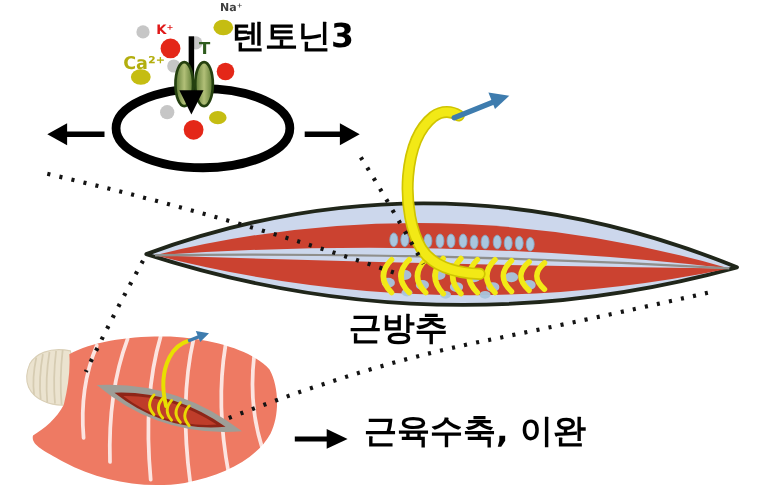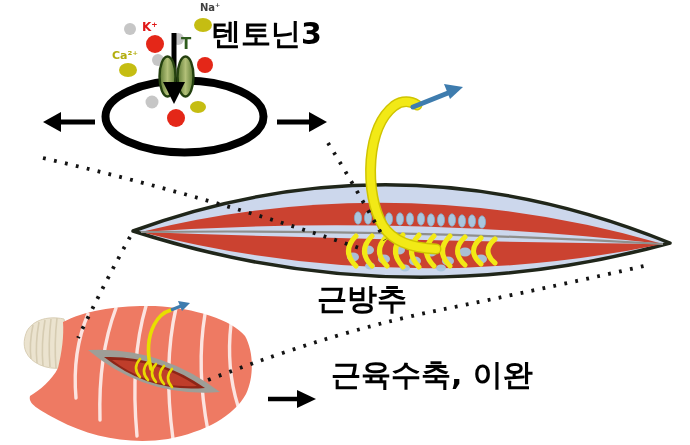--- a/index.html
+++ b/index.html
@@ -156,19 +156,19 @@
   </g>
 
   <g>
     <path d="M268,399 L299,399" stroke="#000" stroke-width="4.5"></path>
     <polygon points="297,390 297,408 316,399" fill="#000"></polygon>
   </g>
 </svg>
 
   <div class="lbl lbl-big" style="left:211px;top:19px;">텐토닌3</div>
   <div class="lbl lbl-big" style="left:302px;top:284px;margin-left:15px;">근방추</div>
-  <div class="lbl lbl-big" style="left:331px;top:360px;text-align:center;">근육수축, 이완</div>
+  <div class="lbl lbl-big" style="left:331px;top:378px;text-align:center;">근육수축, 이완</div>
 
   <div class="lbl-ion" style="left:200px;top:3px;font-size:10px;color:#3f3f3f;">Na⁺</div>
   <div class="lbl-ion" style="left:142px;top:21px;font-size:12px;color:#e01818;">K⁺</div>
-  <div class="lbl-ion" style="left:112px;top:50px;font-size:11px;color:#b3ae0e;">Ca²⁺</div>
+  <div class="lbl-ion" style="left:112px;top:50px;font-size:16px;color:#b3ae0e;">Ca²⁺</div>
   <div class="lbl-ion" style="left:181px;top:37px;font-size:15px;color:#2f5c1e;">T</div>
 </div>
 
 </body></html>

